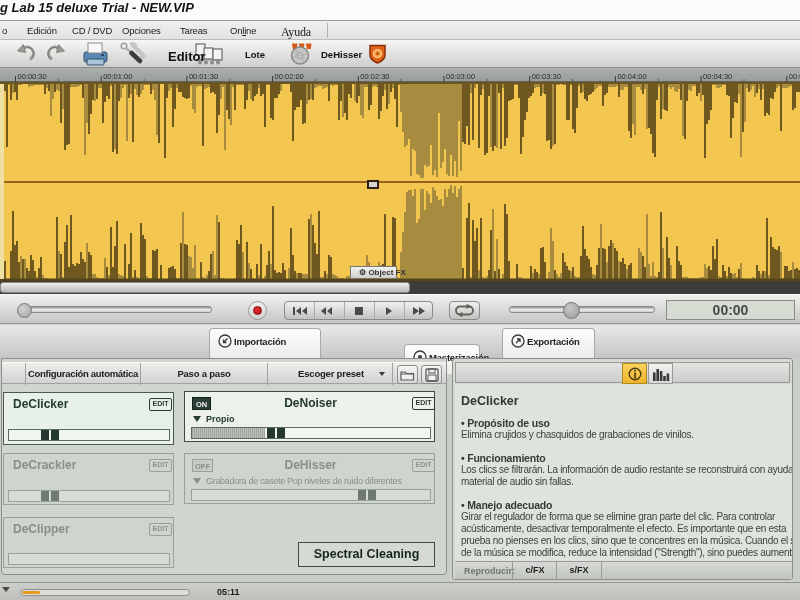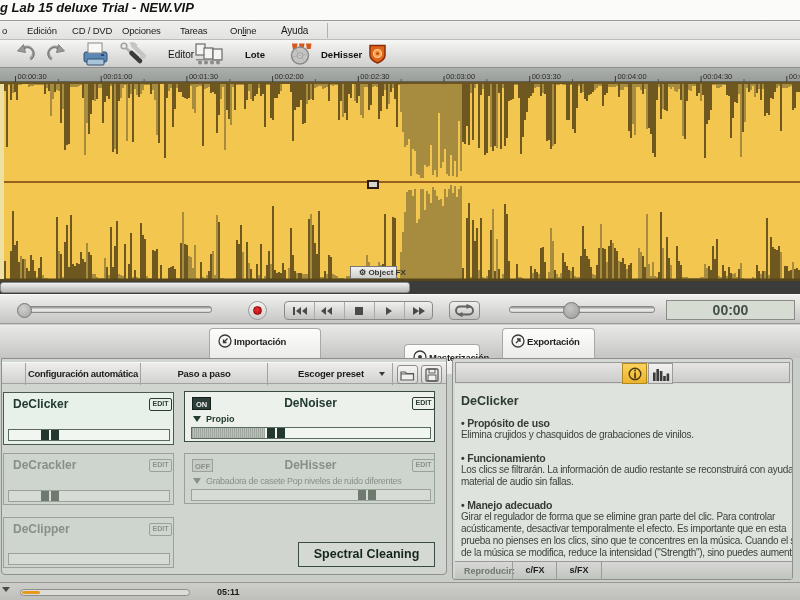--- a/index.html
+++ b/index.html
@@ -9,21 +9,21 @@
 <div class="abs" style="left:0px;top:0px;font:bold italic 13px 'Liberation Sans';color:#141414;white-space:nowrap;">g Lab 15 deluxe Trial - NEW.VIP</div>
 </div>
 
 <div class="abs" style="left:0;top:21px;width:800px;height:19px;background:linear-gradient(#efefed,#e2e2e0);border-bottom:1px solid #bcbcba;">
 <div class="abs" style="left:2px;top:4px;font-size:9.5px;letter-spacing:-0.2px;color:#1a1a1a;">o</div>
 <div class="abs" style="left:27px;top:4px;font-size:9.5px;letter-spacing:-0.2px;color:#1a1a1a;">Edición</div>
 <div class="abs" style="left:72px;top:4px;font-size:9.5px;letter-spacing:-0.2px;color:#1a1a1a;">CD / DVD</div>
 <div class="abs" style="left:122px;top:4px;font-size:9.5px;letter-spacing:-0.2px;color:#1a1a1a;">Opciones</div>
 <div class="abs" style="left:180px;top:4px;font-size:9.5px;letter-spacing:-0.2px;color:#1a1a1a;">Tareas</div>
 <div class="abs" style="left:230px;top:4px;font-size:9.5px;letter-spacing:-0.2px;color:#1a1a1a;">On<span style="text-decoration:underline">li</span>ne</div>
-<div class="abs" style="left:281px;top:4px;font-size:10px;letter-spacing:-0.2px;color:#1a1a1a;">Ayuda</div>
+<div class="abs" style="left:281px;top:4px;font-size:12px;letter-spacing:-0.2px;color:#1a1a1a;font-family:Liberation Serif, serif;">Ayuda</div>
 <div class="abs" style="left:327px;top:2px;width:1px;height:15px;background:#b0b0ae;"></div>
 </div>
 
 <div class="abs" style="left:0;top:40px;width:800px;height:28px;background:linear-gradient(#f6f6f4,#cfcfcd);border-bottom:1px solid #8c8c8a;">
 <svg class="abs" style="left:0;top:0" width="800" height="28" viewBox="0 0 800 28">
 
 <g>
 <path d="M30 19 a6.5 6.5 0 1 0 -9 -8.5" fill="none" stroke="#9a9a98" stroke-width="2.6"></path>
 <path d="M30 19 a6.5 6.5 0 1 0 -9 -8.5" fill="none" stroke="#74746f" stroke-width="1" transform="translate(0.8,0.8)"></path>
 <path d="M23.5 4.5 L17.5 11 L25.5 12.5 Z" fill="#9a9a98" stroke="#74746f" stroke-width="0.8"></path>
@@ -72,21 +72,21 @@
 <circle cx="300" cy="15.5" r="2.8" fill="#dcdcda" stroke="#9a9a98"></circle>
 <path d="M295 9 L305 22 M293 17 L307 14" stroke="#b0b0ae" stroke-width="1"></path>
 </g>
 
 <g>
 <path d="M370 5.5 h15 v9.5 q0 5 -7.5 8 q-7.5 -3 -7.5 -8 z" fill="#e06418" stroke="#8a2c08" stroke-width="1.5"></path>
 <circle cx="377.5" cy="13.5" r="4" fill="#f8a040" stroke="#fcd0a0" stroke-width="1.2"></circle>
 <circle cx="377.5" cy="13.5" r="1.5" fill="#c04c10"></circle>
 </g>
 </svg>
-<div class="abs" style="left:156px;top:9px;font-size:10px;font-weight:normal;color:#111;padding-left:12px;">Editor</div>
+<div class="abs" style="left:156px;top:9px;font-size:13px;font-weight:bold;color:#111;padding-left:12px;">Editor</div>
 <div class="abs" style="left:245px;top:9px;font-size:9.5px;font-weight:bold;color:#111;">Lote</div>
 <div class="abs" style="left:321px;top:9px;font-size:9.5px;font-weight:bold;color:#111;">DeHisser</div>
 </div>
 
 <div class="abs" style="left:0;top:68px;width:800px;height:14px;background:linear-gradient(#acb0ac,#9a9e9a);border-bottom:1px solid #62625f;">
 <svg class="abs" style="left:0;top:0" width="800" height="14" viewBox="0 0 800 14">
       <rect x="15.0" y="8" width="1" height="6" fill="#3a3a38"></rect>
       <text x="17.5" y="11" font-size="7.5" fill="#2a2a28" font-family="Liberation Sans">00:00:30</text>
       <rect x="100.7" y="8" width="1" height="6" fill="#3a3a38"></rect>
       <text x="103.2" y="11" font-size="7.5" fill="#2a2a28" font-family="Liberation Sans">00:01:00</text>

